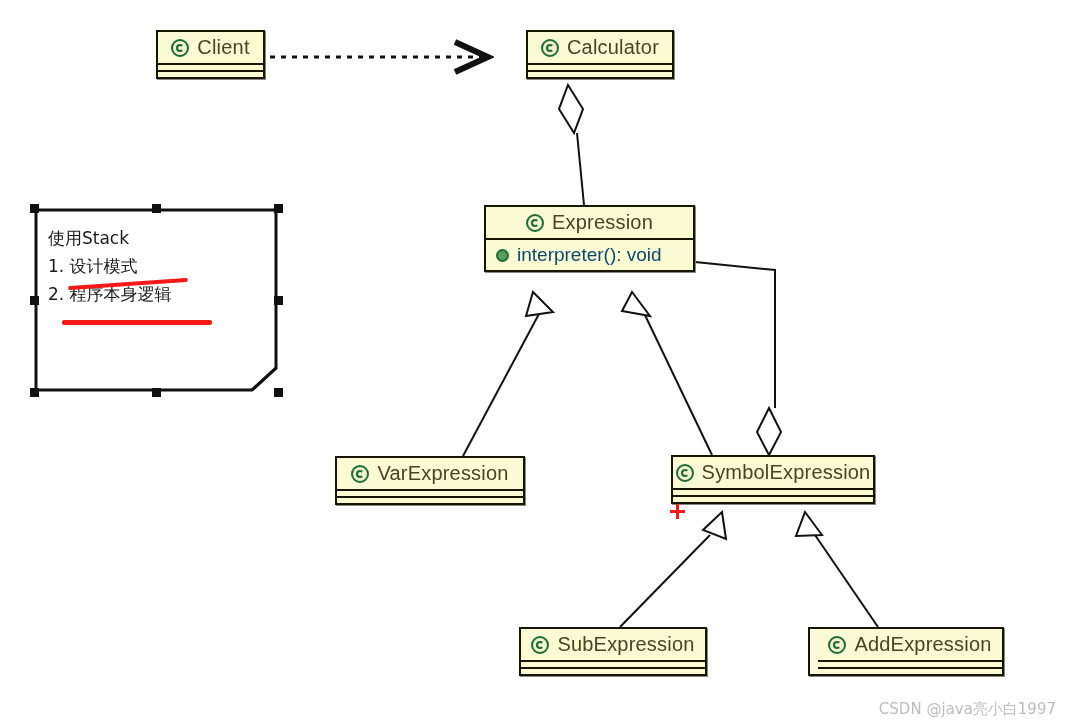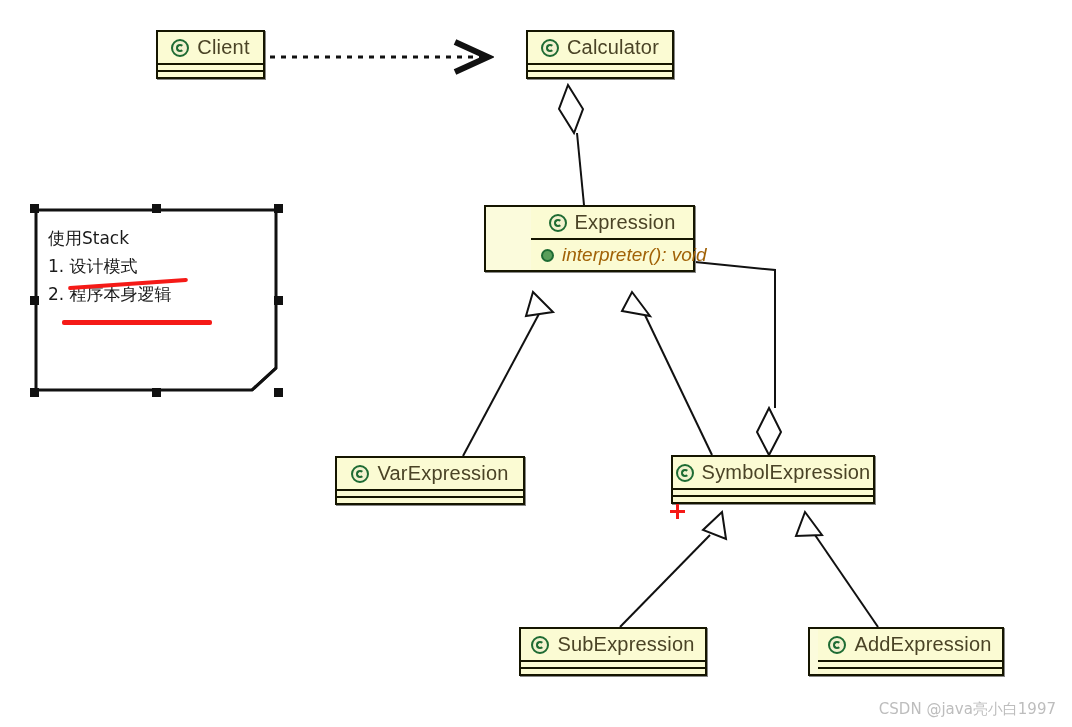--- a/index.html
+++ b/index.html
@@ -64,23 +64,22 @@
   .uml-op-row {
     display: flex;
     align-items: center;
     gap: 8px;
     padding: 4px 10px;
     background: #fbfbd3;
     box-sizing: border-box;
   }
   .uml-op-text {
     font-size: 19px;
-    color: #a16207;
+    color: #0c4a6e;
     white-space: nowrap;
-    font-style: italic;
   }
 
   
   .ico-class {
     width: 18px; height: 18px;
     flex: 0 0 18px;
     border-radius: 50%;
     background: #f2f2cf;
     border: 2px solid #1e6b33;
     position: relative;
@@ -225,21 +224,21 @@
   <div class="uml-class" style="left:494px; top:30px; width:148px;margin-left:32px;">
     <div class="uml-head">
       <span class="ico-class"></span>
       <span class="uml-name">Calculator</span>
     </div>
     <div class="uml-sep"></div>
     <div class="uml-attrs"></div>
     <div class="uml-ops-empty"></div>
   </div>
 
-  <div class="uml-class" style="left:484px; top:205px; width:211px;padding-left:45px;">
+  <div class="uml-class" style="left:484px; top:205px; width:211px;">
     <div class="uml-head">
       <span class="ico-class"></span>
       <span class="uml-name">Expression</span>
     </div>
     <div class="uml-sep"></div>
     <div class="uml-op-row">
       <span class="ico-method"></span>
       <span class="uml-op-text">interpreter(): void</span>
     </div>
   </div>

